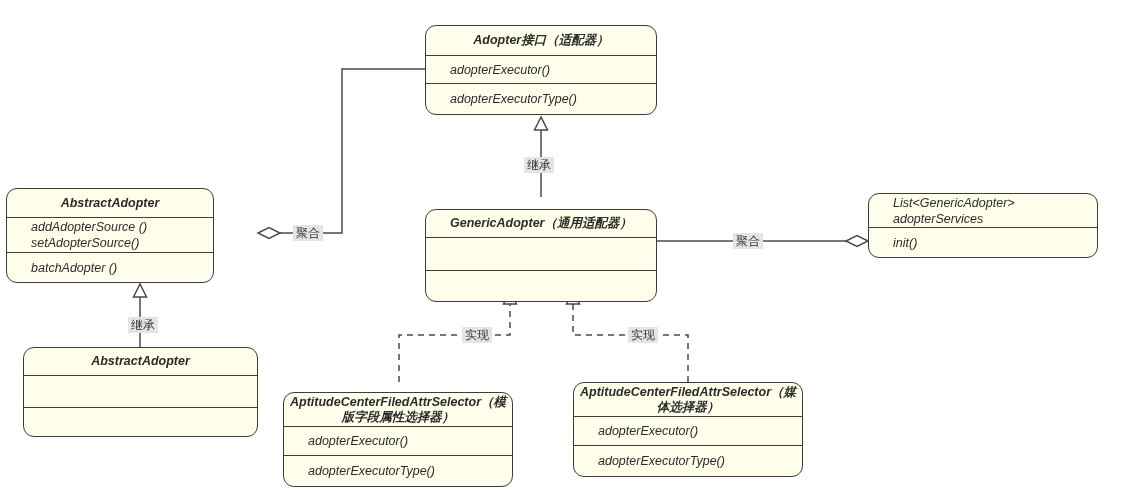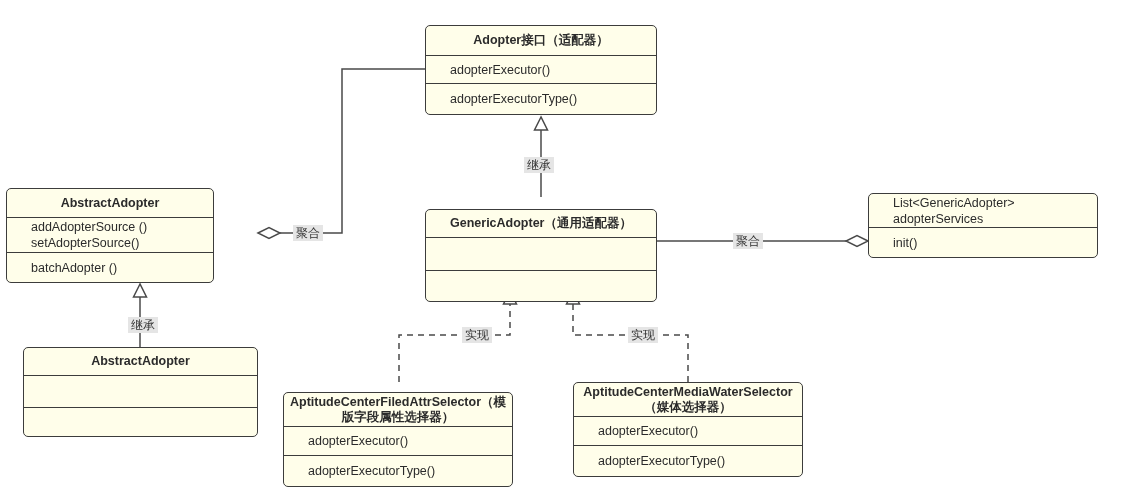--- a/index.html
+++ b/index.html
@@ -18,23 +18,24 @@
     position: absolute;
     left: 0; top: 0;
     width: 1125px; height: 500px;
     z-index: 1;
   }
 
   .uml-box {
     position: absolute;
     background: #FFFEEA;
     border: 1.5px solid #3C3C3C;
-    border-radius: 5px;
+    border-radius: 11px;
     color: #2B2B2B;
     z-index: 2;
+    font-style: italic;
   }
   .uml-title {
     display: flex;
     align-items: center;
     justify-content: center;
     text-align: center;
     font-weight: 700;
     font-size: 12.5px;
     line-height: 15px;
     padding: 1px 6px;
@@ -155,21 +156,21 @@
     <div class="uml-title h34">AptitudeCenterFiledAttrSelector（模版字段属性选择器）</div>
     <div class="uml-comp h29">
       <span>adopterExecutor()</span>
     </div>
     <div class="uml-comp h30 last">
       <span>adopterExecutorType()</span>
     </div>
   </div>
 
   <div class="uml-box" id="box-media-selector">
-    <div class="uml-title h34">AptitudeCenterMediaWaterSelector（媒体选择器）</div>
+    <div class="uml-title h34">AptitudeCenterFiledAttrSelector（媒体选择器）</div>
     <div class="uml-comp h29">
       <span>adopterExecutor()</span>
     </div>
     <div class="uml-comp h30 last">
       <span>adopterExecutorType()</span>
     </div>
   </div>
 
   <div class="edge-label" id="lbl-inherit-generic">继承</div>
   <div class="edge-label" id="lbl-inherit-executor">继承</div>

